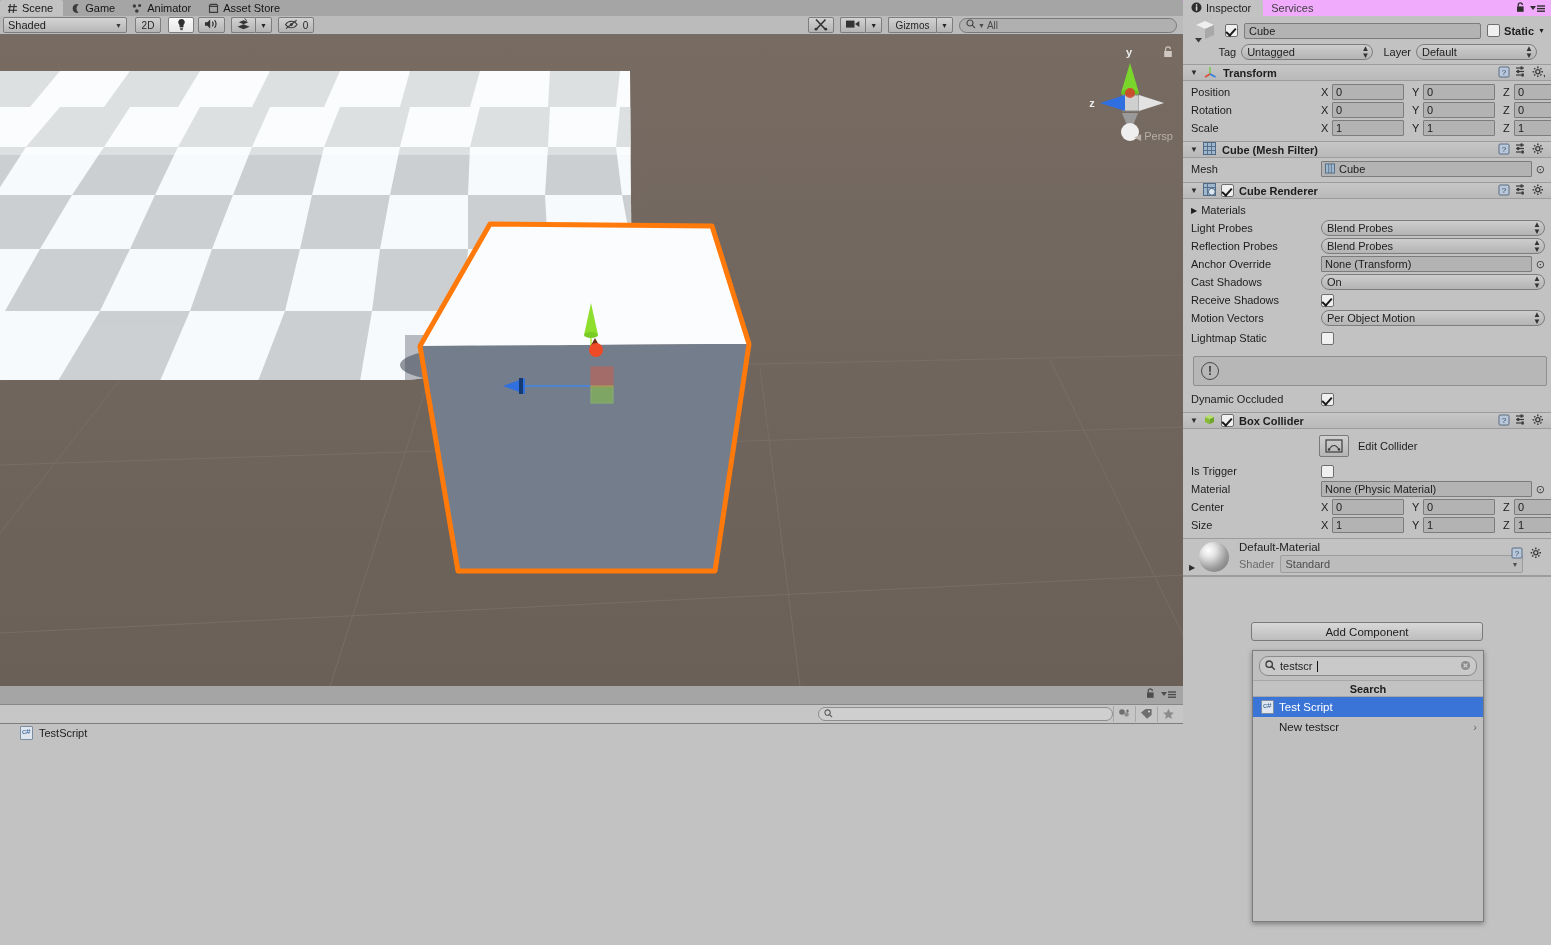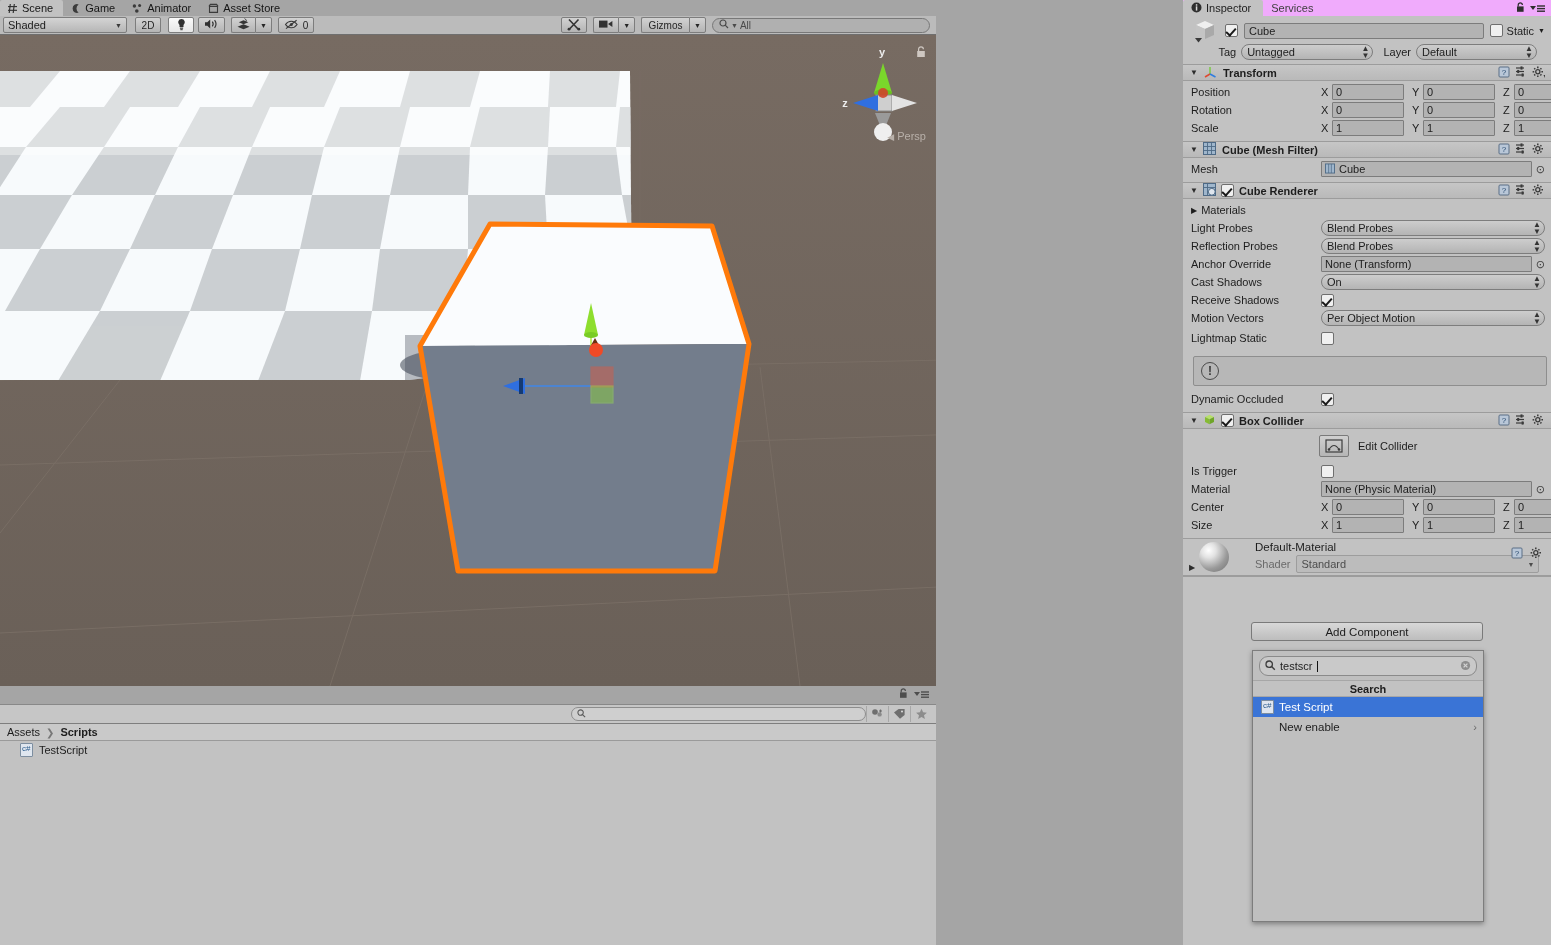--- a/index.html
+++ b/index.html
@@ -8,21 +8,21 @@
     background: #a5a5a5;
     font-family: "Liberation Sans", sans-serif;
     font-size: 11px;
     color: #1d1d1d;
     overflow: hidden;
     -webkit-font-smoothing: none;
   }
   .app { position: relative; width: 1551px; height: 945px; }
 
   
-  .left-col { position: absolute; left: 0; top: 0; width: 936px; height: 945px; background: #a5a5a5; }
+  .left-col { position: absolute; left: 0; top: 0; width: 1183px; height: 945px; background: #a5a5a5; }
 
   
   .tabbar { position: relative; height: 16px; background: #a5a5a5; display: flex; align-items: stretch; }
   .tab { display: flex; align-items: center; gap: 4px; padding: 0 10px 0 7px; font-size: 11px; color: #151515; background: transparent; height: 16px; }
   .tab.active { background: #c2c2c2; border-top-left-radius: 2px; border-top-right-radius: 2px; }
   .tab .ticon { display: inline-block; width: 11px; height: 11px; position: relative; }
 
   
   .scene-toolbar { position: relative; height: 19px; background: #bbbbbb; border-bottom: 1px solid #6f6f6f; display: flex; align-items: center; }
   .tb-dropdown { height: 16px; background: linear-gradient(#d4d4d4,#b6b6b6); border: 1px solid #7d7d7d; border-radius: 2px; display: flex; align-items: center; padding: 0 4px; margin-left: 3px; font-size: 11px; }
@@ -62,21 +62,21 @@
   .insp-tabbar .right-icons { position: absolute; right: 5px; top: 2px; display: flex; gap: 5px; align-items: center; }
 
   .insp-body { position: absolute; top: 16px; left: 0; width: 368px; height: 929px; background: #c2c2c2; }
 
   
   .obj-header { display: flex; align-items: center; height: 26px; padding: 3px 6px 0 8px; gap: 6px; }
   .obj-thumb { width: 28px; height: 26px; position: relative; }
   .cb { width: 13px; height: 13px; background: #f0f0f0; border: 1px solid #6f6f6f; border-radius: 2px; position: relative; flex: none; }
   .cb.checked::after { content: ""; position: absolute; left: 2px; top: 1px; width: 4px; height: 8px; border: solid #1a1a1a; border-width: 0 2px 2px 0; transform: rotate(42deg); }
   .name-field { flex: 1; height: 16px; background: #b3b3b3; border: 1px solid #7c7c7c; border-radius: 2px; display: flex; align-items: center; padding: 0 4px; font-size: 11px; }
-  .static-wrap { display: flex; align-items: center; gap: 4px; font-size: 11px; }
+  .static-wrap { display: flex; align-items: center; gap: 4px; font-size: 11px; font-weight: bold; }
   .static-wrap .tiny-arrow { font-size: 7px; }
 
   .taglayer { display: flex; align-items: center; gap: 5px; padding: 2px 14px 4px 8px; font-size: 11px; }
   .popup { height: 16px; background: linear-gradient(#cdcdcd,#b4b4b4); border: 1px solid #7d7d7d; border-radius: 8px; display: flex; align-items: center; padding: 0 3px 0 5px; font-size: 11px; position: relative; }
   .popup .updown { margin-left: auto; font-size: 8px; line-height: 7px; color: #333; letter-spacing: 0; padding-left: 6px; }
 
   
   .comp-head { display: flex; align-items: center; height: 17px; gap: 4px; padding-left: 7px;
     background: linear-gradient(#c6c6c6,#b9b9b9); border-top: 1px solid #9c9c9c; border-bottom: 1px solid #9c9c9c; }
   .comp-head .foldout { font-size: 8px; color: #2c2c2c; width: 9px; }
@@ -94,21 +94,21 @@
   .helpbox { display: flex; gap: 8px; align-items: flex-start; background: #b7b7b7; border: 1px solid #8e8e8e; border-radius: 2px; padding: 5px 7px; margin: 3px 4px 4px 10px; font-size: 10.5px; line-height: 1.35; }
   .warn-ico { width: 18px; height: 18px; border-radius: 50%; border: 1.6px solid #4a4a4a; display: flex; align-items: center; justify-content: center; font-weight: bold; font-size: 12px; color: #3a3a3a; flex: none; }
 
   .edit-collider-row { display: flex; align-items: center; gap: 9px; padding: 4px 0 5px 128px; }
   .edit-btn { width: 30px; height: 22px; background: linear-gradient(#d0d0d0,#b5b5b5); border: 1px solid #7a7a7a; border-radius: 2px; display: flex; align-items: center; justify-content: center; }
 
   
   .mat-strip { background: #c2c2c2; border-top: 1px solid #9c9c9c; border-bottom: 1px solid #9c9c9c; height: 38px; display: flex; align-items: center; padding-left: 4px; position: relative; }
   .mat-sphere { width: 30px; height: 30px; border-radius: 50%; margin-left: 12px;
     background: radial-gradient(circle at 32% 28%, #ffffff 0%, #e2e2e2 25%, #9a9a9a 62%, #6d6d6d 100%); }
-  .mat-texts { margin-left: 26px; }
+  .mat-texts { margin-left: 10px; }
   .shader-popup { width: 243px; height: 14px; background: #bcbcbc; border: 1px solid #9d9d9d; border-radius: 2px; display: flex; align-items: center; padding: 8px 4px; color: #4d4d4d; font-size: 11px; }
 
   
   .add-wrap { position: absolute; left: 0; top: 606px; width: 368px; }
   .add-btn { width: 232px; height: 19px; margin: 0 auto; background: linear-gradient(#d8d8d8,#bdbdbd); border: 1px solid #7a7a7a; border-radius: 3px; display: flex; align-items: center; justify-content: center; font-size: 11.5px; }
   .dropdown-panel { position: absolute; left: 69px; top: 28px; width: 232px; height: 272px; background: #bfbfbf; border: 1px solid #7d7d7d; box-shadow: 0 2px 5px rgba(0,0,0,.35); }
   .dd-searchrow { padding: 5px 6px 4px 6px; }
   .dd-search { height: 17px; border-radius: 9px; background: #c9c9c9; border: 1px solid #8a8a8a; display: flex; align-items: center; padding: 9px 5px; gap: 4px; }
   .dd-search .txt { font-size: 11px; }
   .caret { display: inline-block; width: 1px; height: 11px; background: #111; margin-left: 1px; }
@@ -449,25 +449,20 @@
             <circle cx="9" cy="3.4" r="1" fill="#dcdcdc"></circle>
           </svg>
       </div>
       <div class="proj-iconbtn">
         <svg width="13" height="12" viewBox="0 0 13 12">
             <polygon points="6.5,0.8 8.1,4.3 11.9,4.7 9,7.2 9.9,11 6.5,9 3.1,11 4,7.2 1.1,4.7 4.9,4.3" fill="#8c8c8c"></polygon>
           </svg>
       </div>
     </div>
 
-    <div class="breadcrumb">
-      <span>Assets</span>
-      <span style="color:#777;font-size:10px">❯</span>
-      <span class="crumb-cur">Scripts</span>
-    </div>
 
     <div class="proj-body">
       <div class="asset-row">
         <span class="cs-ico"></span>
         <span>TestScript</span>
       </div>
 
     </div>
   </div>
 
@@ -973,21 +968,21 @@
           </div>
           <div class="dd-section">
             <span>Search</span>
           </div>
           <div class="dd-item sel">
             <span class="cs-ico"></span>
             <span>Test Script</span>
           </div>
           <div class="dd-item">
             <span style="width:13px"></span>
-            <span>New enable</span>
+            <span>New testscr</span>
             <span class="chev">›</span>
           </div>
         </div>
       </div>
 
     </div>
   </div>
 </div>
 
 </body></html>

